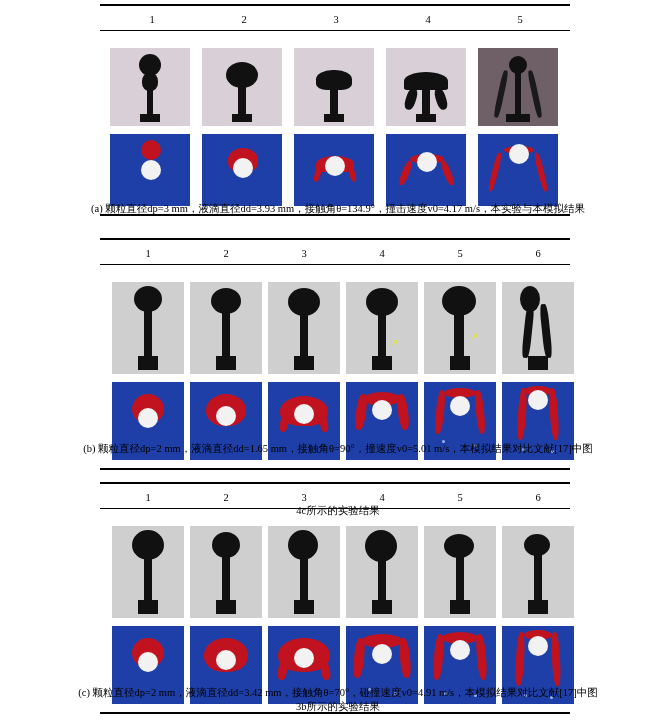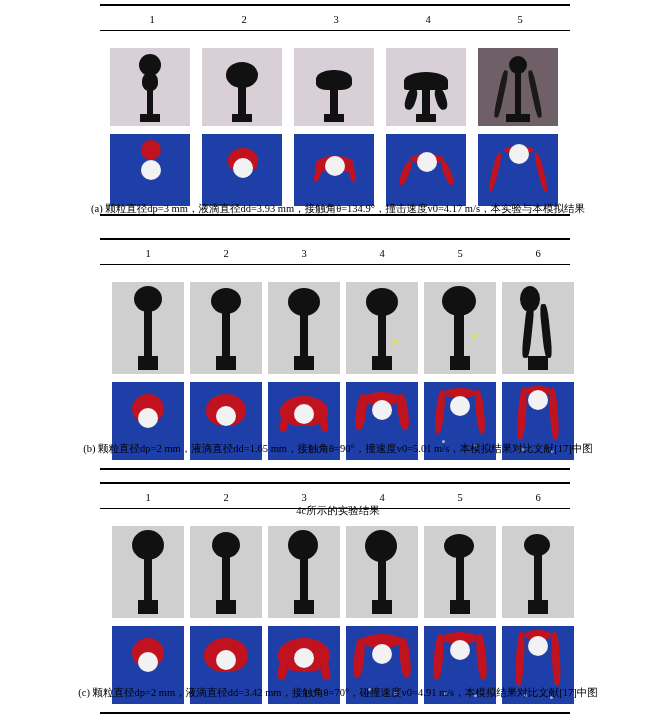--- a/index.html
+++ b/index.html
@@ -343,15 +343,16 @@
         <div class="mist" style="left:22px;top:68px;width:3px;height:3px;"></div>
         <div class="mist" style="left:48px;top:70px;width:3px;height:3px;"></div>
       </div>
     </div>
 
     <div class="rulewrap" style="margin-top:8px;">
       <div class="rule" style="top:0px;height:1.6px;"></div>
     </div>
 
     <div class="caption" style="top:208px;text-align:center;">(c) 颗粒直径dp=2 mm，液滴直径dd=3.42 mm，接触角θ=70°，碰撞速度v0=4.91 m/s，本模拟结果对比文献[17]中图</div>
+    <div class="caption" style="top:222px;">3b所示的实验结果</div>
   </div>
 
 </div>
 
 </body></html>

